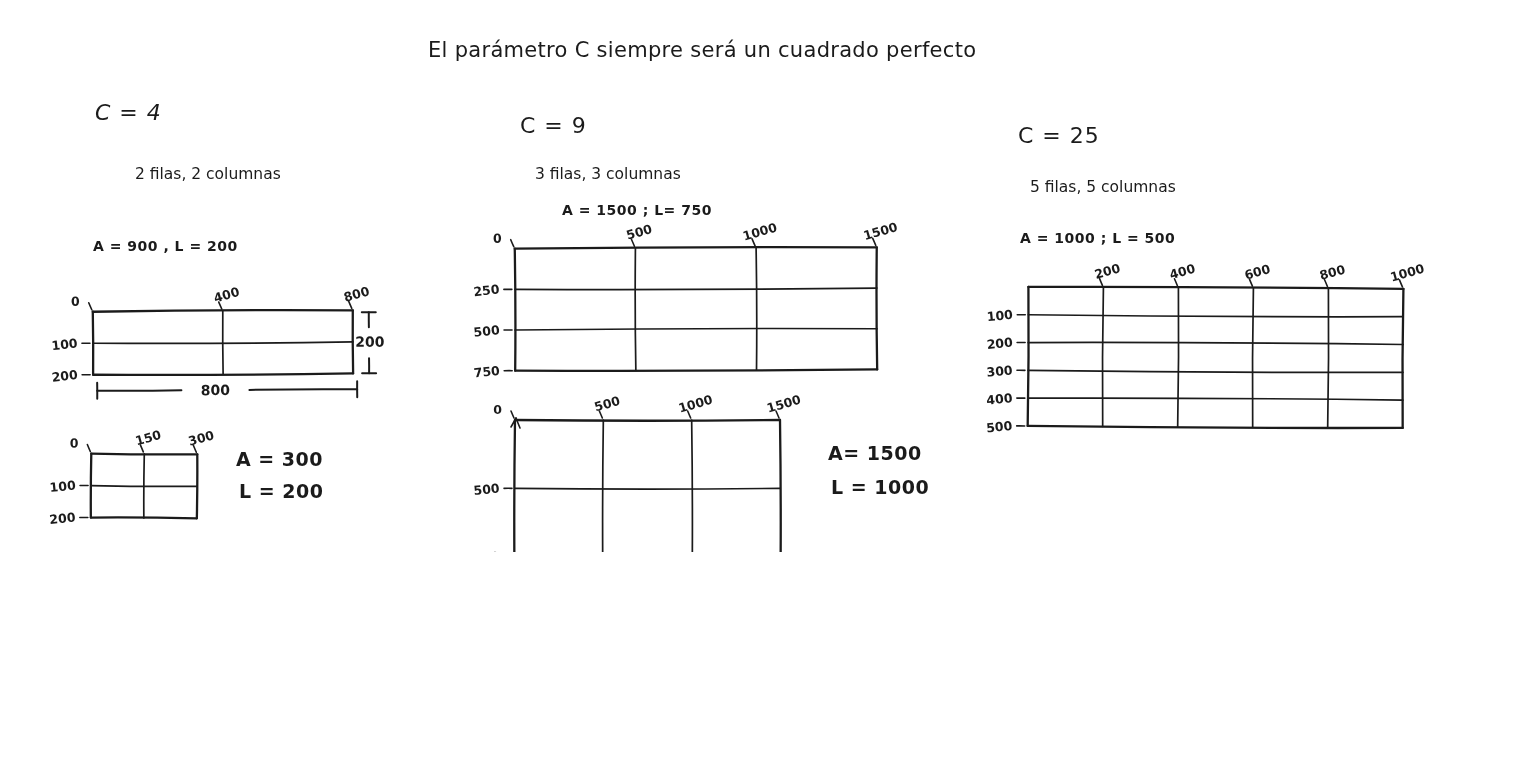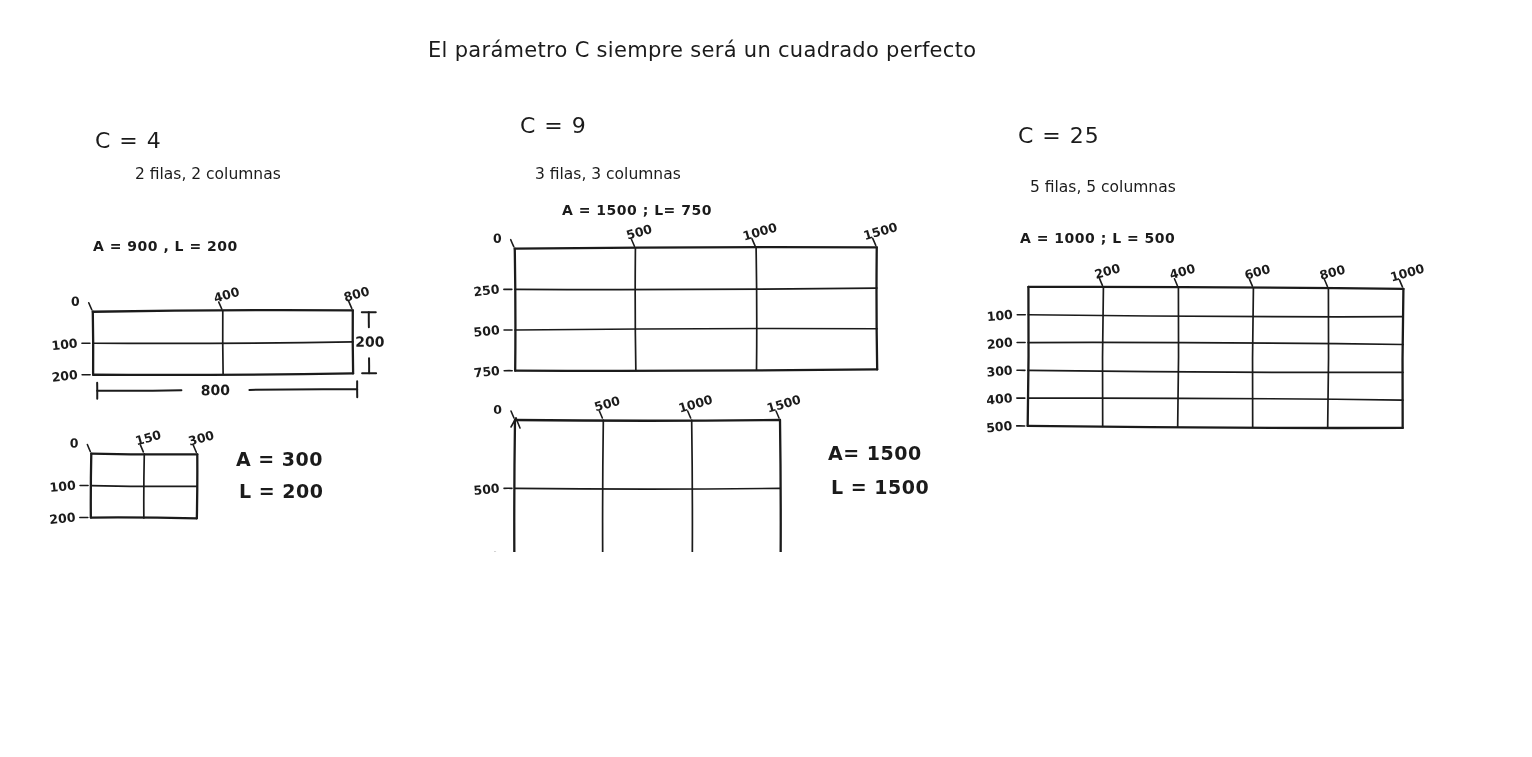--- a/index.html
+++ b/index.html
@@ -19,21 +19,21 @@
   text.tick{font-family:"DejaVu Sans",sans-serif;font-size:12.5px;font-weight:700;fill:#1b1b1b;}
   text.dim{font-family:"DejaVu Sans",sans-serif;font-size:14px;font-weight:700;fill:#1b1b1b;}
 </style>
 </head>
 <body>
 
 <div id="canvas">
 
   <div class="abs title" style="left:428px;top:38px;">El parámetro C siempre será un cuadrado perfecto</div>
 
-  <div class="abs sec-heading" style="left:95px;top:128px;">C = 4</div>
+  <div class="abs sec-heading" style="left:95px;top:100px;font-style:italic;">C = 4</div>
   <div class="abs sec-sub" style="left:135px;top:165px;">2 filas, 2 columnas</div>
   <div class="abs sec-params" style="left:93px;top:238px;">A = 900 ,   L = 200</div>
   <div id="grid1" class="grid-host" style="left: 35px; top: 271px; width: 398px; height: 161px;">
       <svg width="398" height="161" viewBox="0 0 398 161" style="transform: rotate(-0.3deg);">
         <path d="M 58 40 Q 188 38.5 318 40" fill="none" stroke="#1b1b1b" stroke-width="2.3" stroke-linecap="round"></path>
         <path d="M 58 103 Q 188 104.5 318 103" fill="none" stroke="#1b1b1b" stroke-width="2.3" stroke-linecap="round"></path>
         <path d="M 58 40 Q 58.45 71.5 58 103" fill="none" stroke="#1b1b1b" stroke-width="2.3" stroke-linecap="round"></path>
         <path d="M 318 40 Q 317.55 71.5 318 103" fill="none" stroke="#1b1b1b" stroke-width="2.3" stroke-linecap="round"></path>
         <path d="M 188 40 Q 187.55 71.5 188 103" fill="none" stroke="#1b1b1b" stroke-width="1.7" stroke-linecap="round"></path>
         <path d="M 58 71.5 Q 188 73 318 71.5" fill="none" stroke="#1b1b1b" stroke-width="1.7" stroke-linecap="round"></path>
@@ -133,21 +133,21 @@
         <text x="43" y="112.33333333333333" text-anchor="end" transform="rotate(-6 43 112.33333333333333)" class="tick">500</text>
         <path d="M 55 176.66666666666666 Q 51 176.7238095238095 47 176.66666666666666" fill="none" stroke="#1b1b1b" stroke-width="1.6" stroke-linecap="round"></path>
         <text x="43" y="180.66666666666666" text-anchor="end" transform="rotate(-6 43 180.66666666666666)" class="tick">1000</text>
         <path d="M 55 245 Q 51 244.94285714285715 47 245" fill="none" stroke="#1b1b1b" stroke-width="1.6" stroke-linecap="round"></path>
         <text x="43" y="249" text-anchor="end" transform="rotate(-6 43 249)" class="tick">1500</text>
         <path d="M 59 38 Q 56.56428571428572 42.535714285714285 54 47" fill="none" stroke="#1b1b1b" stroke-width="1.6" stroke-linecap="round"></path>
         <path d="M 59 38 Q 60.92857142857143 43.02857142857143 63 48" fill="none" stroke="#1b1b1b" stroke-width="1.6" stroke-linecap="round"></path>
       </svg>
     </div>
   <div class="abs ann" style="left:828px;top:442px;">A= 1500</div>
-  <div class="abs ann" style="left:831px;top:476px;">L = 1500</div>
+  <div class="abs ann" style="left:831px;top:476px;">L = 1000</div>
 
   <div class="abs sec-heading" style="left:1018px;top:123px;">C = 25</div>
   <div class="abs sec-sub" style="left:1030px;top:171px;margin-top:7px;">5 filas, 5 columnas</div>
   <div class="abs sec-params" style="left:1020px;top:230px;">A = 1000  ;   L = 500</div>
   <div id="grid5" class="grid-host" style="left: 970px; top: 248px; width: 513px; height: 237px;">
       <svg width="513" height="237" viewBox="0 0 513 237" style="transform: rotate(0.3deg);">
         <path d="M 58 40 Q 245.5 38.5 433 40" fill="none" stroke="#1b1b1b" stroke-width="2.3" stroke-linecap="round"></path>
         <path d="M 58 179 Q 245.5 180.5 433 179" fill="none" stroke="#1b1b1b" stroke-width="2.3" stroke-linecap="round"></path>
         <path d="M 58 40 Q 58.99285714285714 109.5 58 179" fill="none" stroke="#1b1b1b" stroke-width="2.3" stroke-linecap="round"></path>
         <path d="M 433 40 Q 432.00714285714287 109.5 433 179" fill="none" stroke="#1b1b1b" stroke-width="2.3" stroke-linecap="round"></path>

